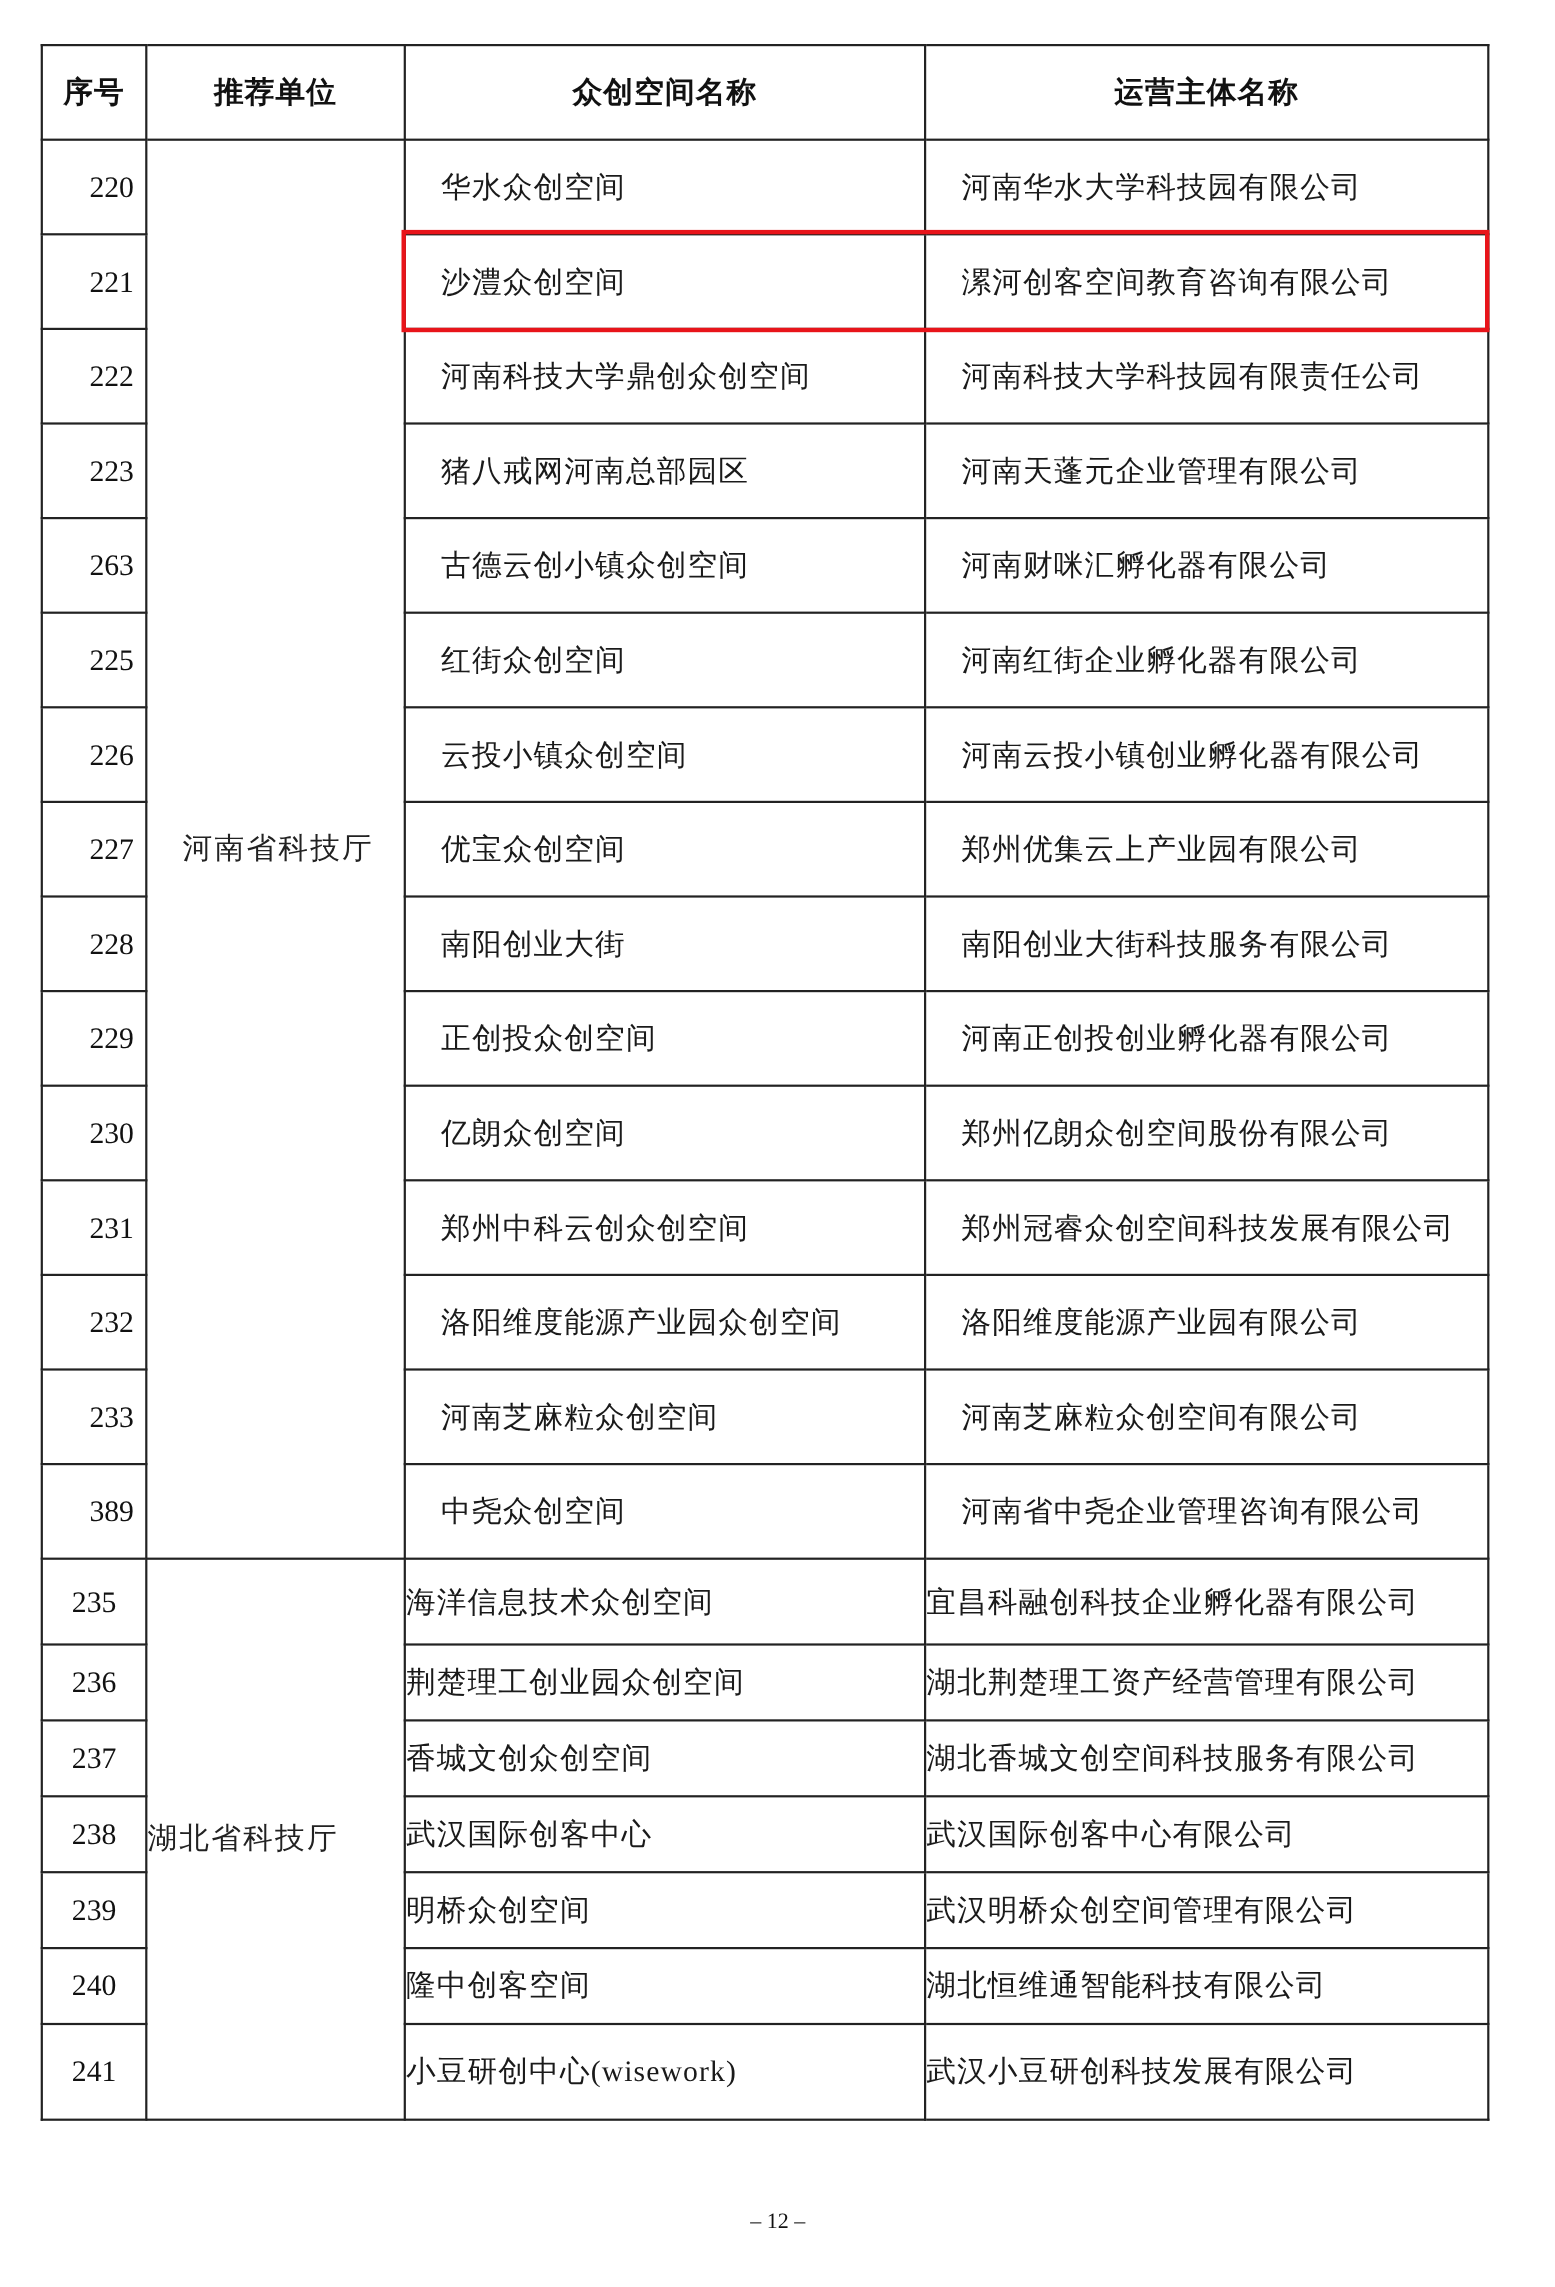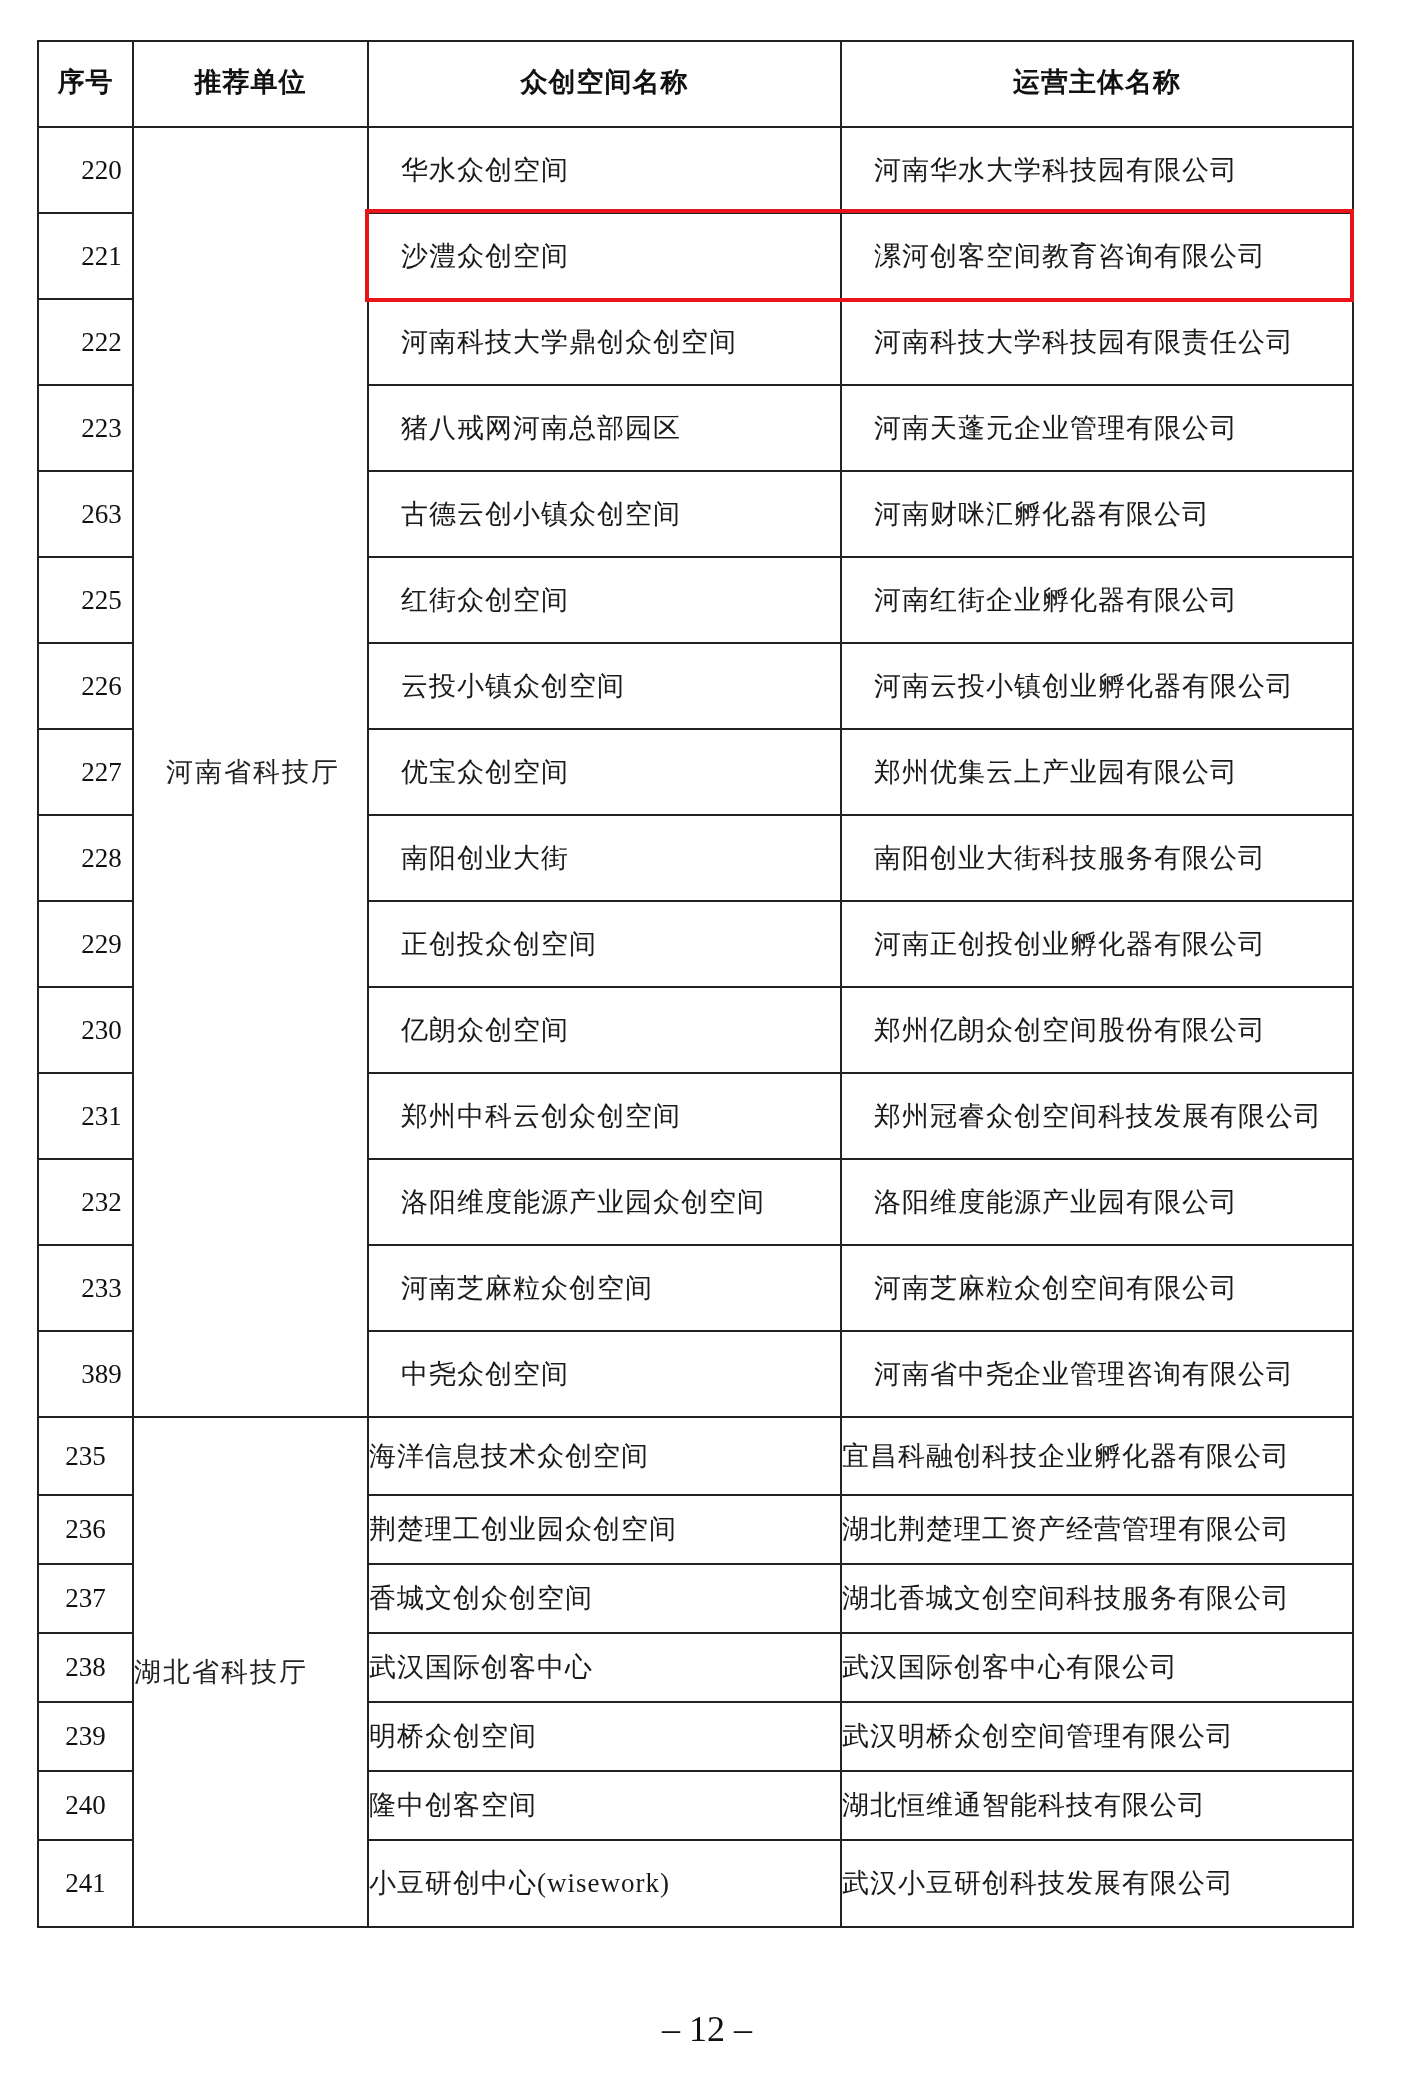--- a/index.html
+++ b/index.html
@@ -32,21 +32,21 @@
     table.list th, table.list td {
       border: 2px solid #222222;
       padding: 0;
       font-size: 27px;
       line-height: 1.2;
     }
     table.list th {
       height: 84px;
       font-weight: bold;
       text-align: center;
-      font-family: Liberation Mono, monospace;
+      font-family: Liberation Sans, sans-serif;
       font-size: 27px;
       letter-spacing: 1px;
     }
     col.c-num { width: 95px; }
     col.c-unit { width: 235px; }
     col.c-space { width: 473px; }
     col.c-op { width: 512px; }
     td.num {
       text-align: center;
       font-family: "Liberation Serif", "DejaVu Serif", serif;
@@ -81,21 +81,21 @@
       box-sizing: border-box;
       pointer-events: none;
     }
     .page-number {
       position: absolute;
       left: 0;
       width: 1414px;
       top: 2008px;
       text-align: center;
       font-family: "Liberation Serif", "DejaVu Serif", serif;
-      font-size: 36px;
+      font-size: 20px;
       color: #111;
     }
   </style>
 </head>
 <body>
 
 <div class="page">
 
   <table class="list">
     <colgroup>

